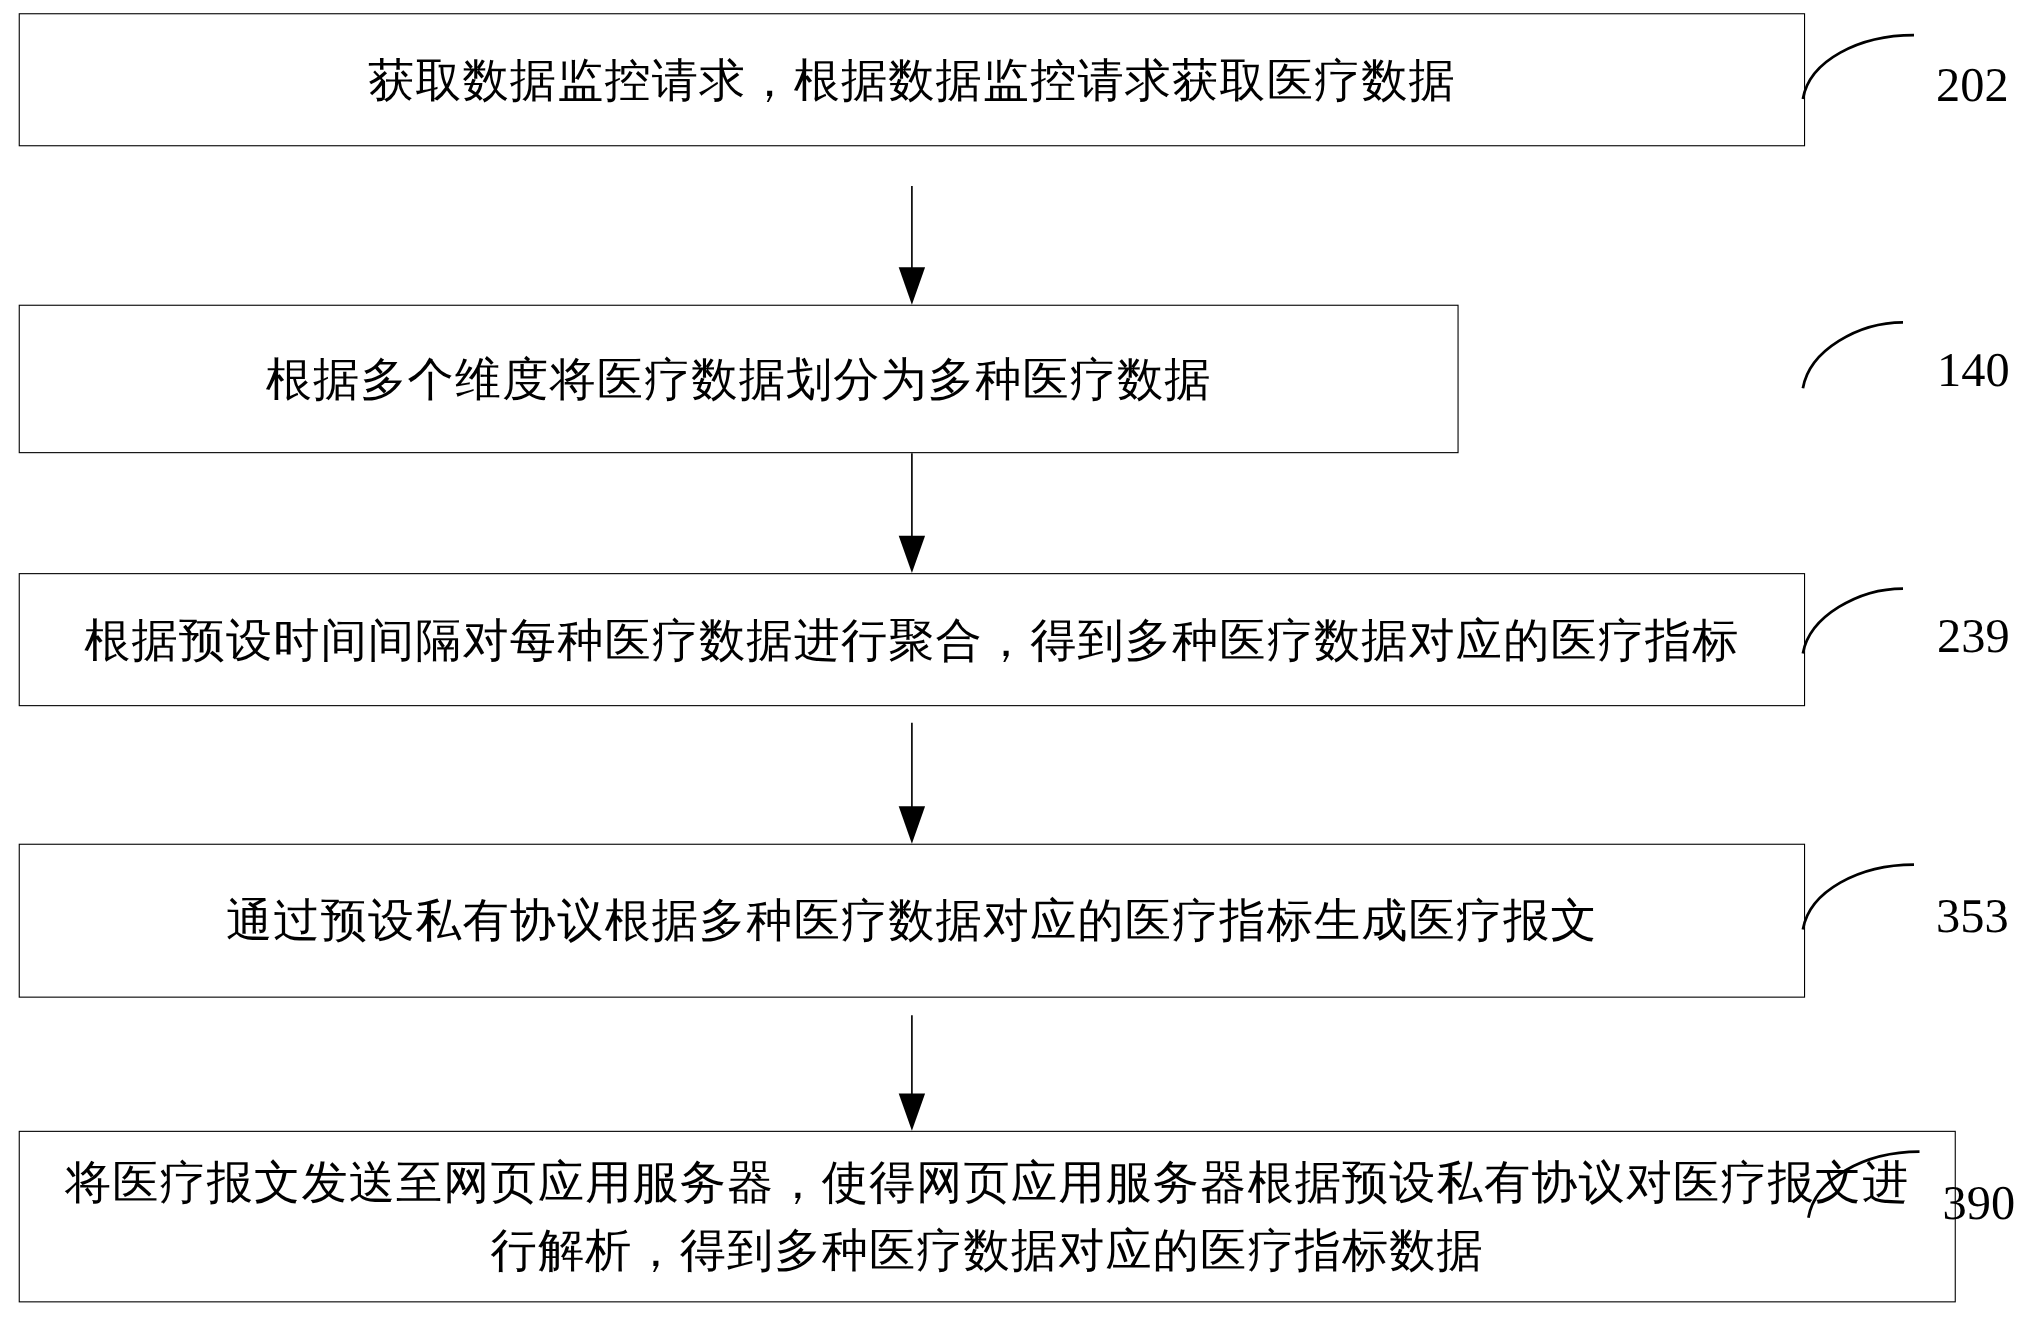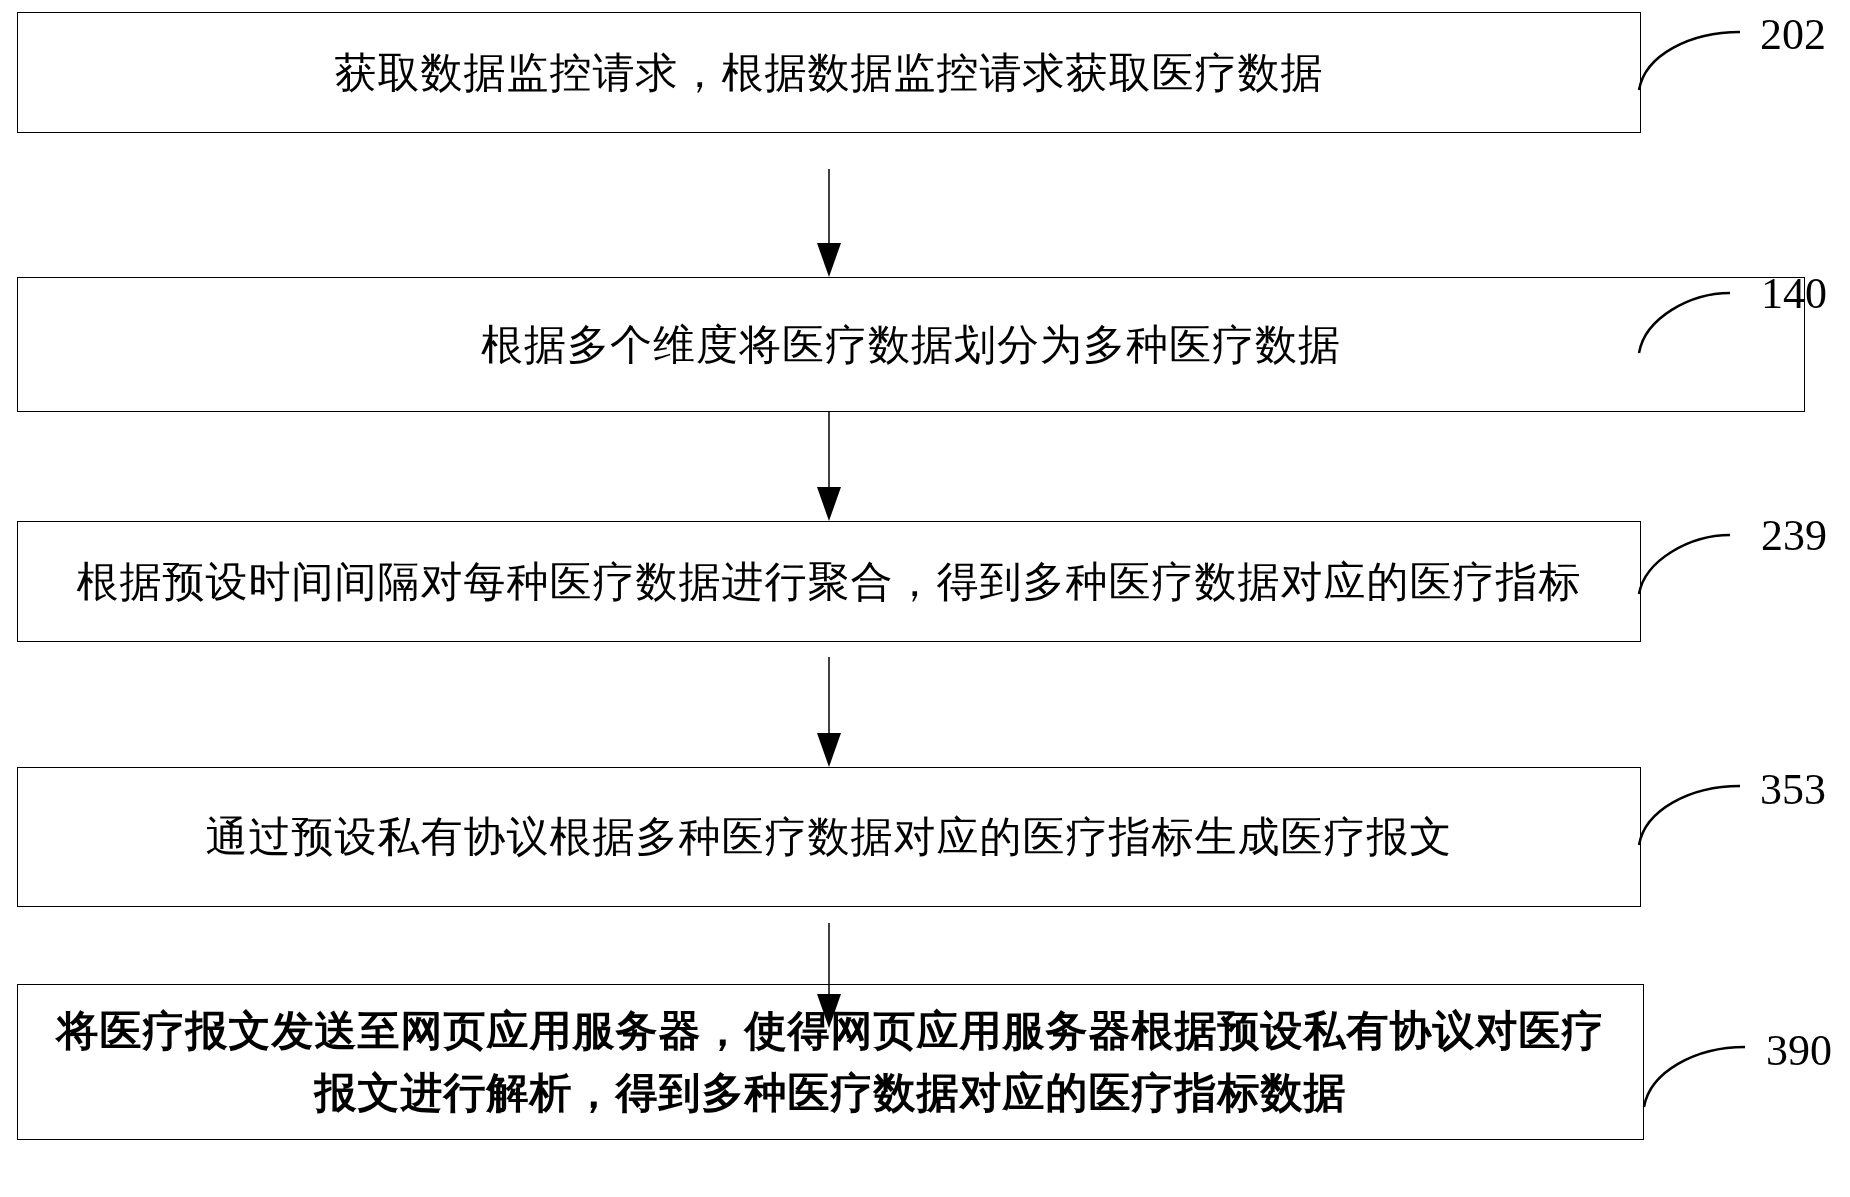--- a/index.html
+++ b/index.html
@@ -3,39 +3,39 @@
 <meta charset="utf-8">
 <style>
   html, body { margin: 0; padding: 0; background: #ffffff; }
   body { width: 1850px; height: 1197px; position: relative; overflow: hidden;
          font-family: "DejaVu Serif", "Liberation Serif", serif; color: #000; }
   .box { position: absolute; border: 1.5px solid #000; box-sizing: border-box;
          display: flex; align-items: center; justify-content: center; text-align: center;
          background: #fff; }
   .box-text { font-size: 42px; line-height: 60px; letter-spacing: 1px; padding: 0 30px; }
   .ref { position: absolute; font-family: "Liberation Serif", "DejaVu Serif", serif;
-         font-size: 44px; line-height: 44px; }
+         font-size: 44px; line-height: 44px; margin-top: 43px; }
   svg.overlay { position: absolute; left: 0; top: 0; }
 </style>
 </head>
 <body>
 
 <div class="box" style="left:17px; top:12px; width:1624px; height:121px;">
   <span class="box-text">获取数据监控请求，根据数据监控请求获取医疗数据</span>
 </div>
-<div class="box" style="left:17px; top:277px; width:1788px; height:135px;">
+<div class="box" style="left:17px; top:277px; width:1309px; height:135px;">
   <span class="box-text">根据多个维度将医疗数据划分为多种医疗数据</span>
 </div>
 <div class="box" style="left:17px; top:521px; width:1624px; height:121px;">
   <span class="box-text" style="line-height:62px;">根据预设时间间隔对每种医疗数据进行聚合，得到多种医疗数据对应的医疗指标</span>
 </div>
 <div class="box" style="left:17px; top:767px; width:1624px; height:140px;">
   <span class="box-text">通过预设私有协议根据多种医疗数据对应的医疗指标生成医疗报文</span>
 </div>
-<div class="box" style="left:17px; top:984px; width:1627px; height:156px;font-weight:bold;">
+<div class="box" style="left:17px; top:1028px; width:1761px; height:156px;">
   <span class="box-text" style="line-height:62px;">将医疗报文发送至网页应用服务器，使得网页应用服务器根据预设私有协议对医疗报文进行解析，得到多种医疗数据对应的医疗指标数据</span>
 </div>
 
 <svg class="overlay" width="1850" height="1197">
   <g>
     <line x1="829" y1="169" x2="829" y2="245" stroke="#000" stroke-width="1.5"></line>
     <polygon points="817,243 841,243 829,277" fill="#000"></polygon>
   </g>
   <g>
     <line x1="829" y1="412" x2="829" y2="489" stroke="#000" stroke-width="1.5"></line>

